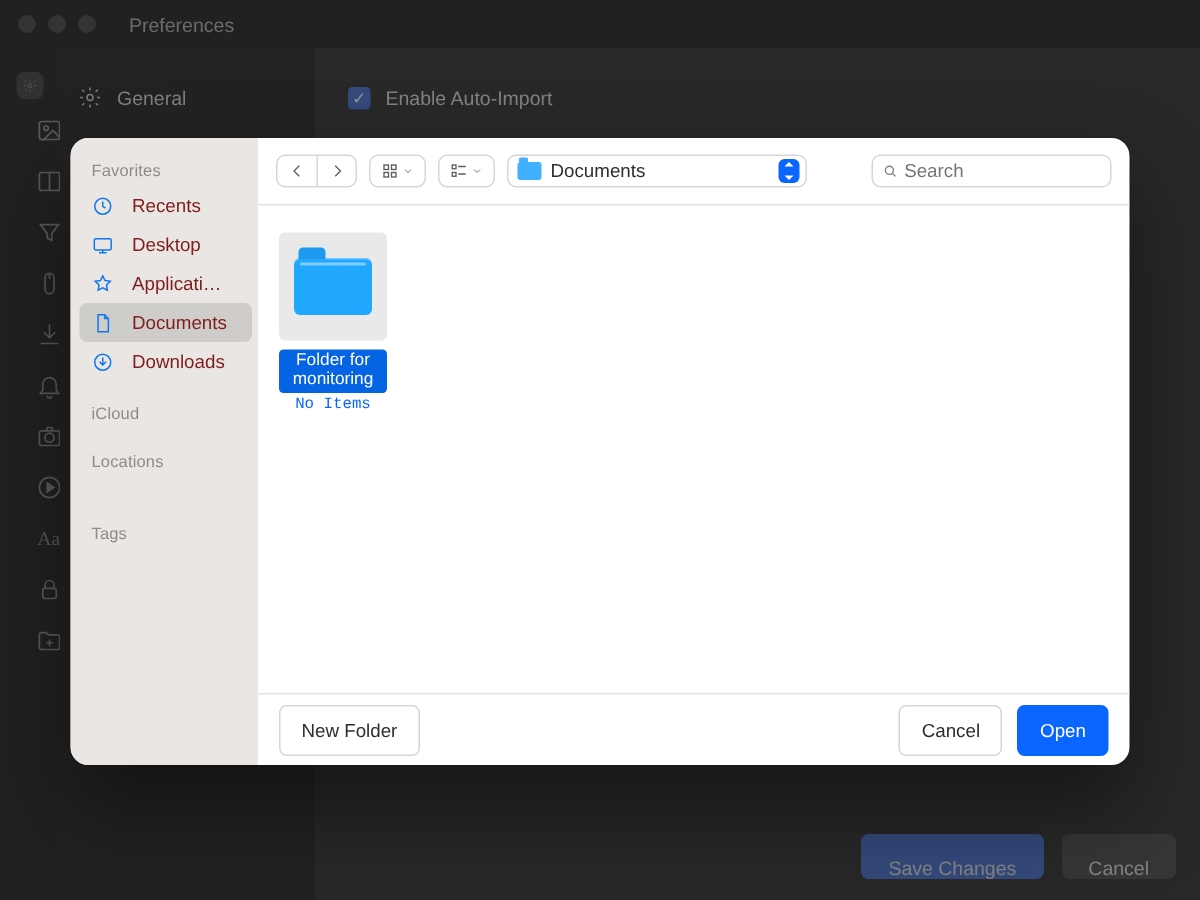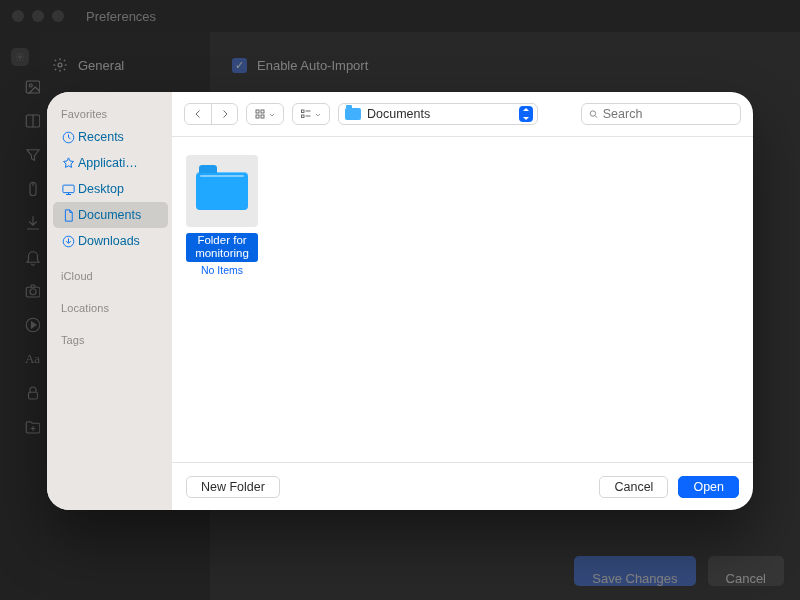--- a/index.html
+++ b/index.html
@@ -24,27 +24,27 @@
   .bottom-actions { position:absolute; bottom:14px; right:16px; display:flex; gap:12px; }
   .dimmed-btn { height:30px; padding:0 18px; border-radius:5px; font-size:13px; color:#e2e2e2; display:flex; align-items:flex-end; }
   .dimmed-btn.primary { background:#5b80d6; }
   .dimmed-btn.secondary { background:#5e5d5d; }
 
   
   .scrim { position:absolute; inset:0; background:rgba(0,0,0,0.42); }
 
   
   .sheet { position:absolute; left:47px; top:92px; width:706px; height:418px; background:#fff;
-           border-radius:22px; box-shadow:0 30px 60px rgba(0,0,0,0.45), 0 0 0 1px rgba(0,0,0,0.05);
+           border-radius:12px; box-shadow:0 30px 60px rgba(0,0,0,0.45), 0 0 0 1px rgba(0,0,0,0.05);
            display:flex; overflow:hidden; }
 
   .finder-sidebar { width:125px; background:#e9e6e4; padding:10px 4px 10px 6px; font-size:12px; color:#747474; overflow:hidden; }
   .fs-heading { padding:6px 8px 4px; font-size:11px; font-weight:500; color:#8d8b89; letter-spacing:.01em; }
-  .fs-item { display:flex; align-items:center; gap:2px; height:26px; padding:0 8px; border-radius:5px;
-             color:#0369a1; font-size:12.5px; white-space:nowrap; overflow:hidden; text-overflow:ellipsis; cursor:default; }
+  .fs-item { display:flex; align-items:center; gap:12px; height:26px; padding:0 8px; border-radius:5px;
+             color:#7f1d1d; font-size:12.5px; white-space:nowrap; overflow:hidden; text-overflow:ellipsis; cursor:default; }
   .fs-item.sel { background:#cfcdca; }
   .fs-item svg { width:15px; height:15px; flex:0 0 15px; }
   .fs-blue { stroke:#1277ed; fill:none; stroke-width:1.6; }
 
   .finder-main { flex:1; display:flex; flex-direction:column; }
 
   .toolbar { height:44px; padding:0 12px; display:flex; align-items:center; gap:8px; }
   .tb-group { display:flex; border:1px solid #d6d6d6; border-radius:6px; overflow:hidden; height:22px; background:#fff; }
   .tb-btn { width:26px; display:flex; align-items:center; justify-content:center; cursor:default; }
   .tb-btn + .tb-btn { border-left:1px solid #d6d6d6; }
@@ -69,24 +69,24 @@
   .divider { height:1px; background:#e3e3e3; }
 
   .file-area { flex:1; padding:18px 14px; display:flex; align-content:flex-start; flex-wrap:wrap; gap:18px; overflow:auto; }
   .file-item { width:72px; display:flex; flex-direction:column; align-items:center; cursor:default; }
   .thumb-wrap { width:72px; height:72px; border-radius:4px; background:#e9e9e9; display:flex; align-items:center; justify-content:center; }
   .folder-shape { width:52px; height:38px; background:#20a7ff; border-radius:4px; position:relative; box-shadow:inset 0 1px 0 rgba(255,255,255,.35); }
   .folder-shape::before { content:""; position:absolute; top:-7px; left:3px; width:18px; height:8px; background:#1d9af0; border-radius:3px 3px 0 0; }
   .folder-shape::after { content:""; position:absolute; top:3px; left:4px; right:4px; height:2px; background:rgba(255,255,255,.45); border-radius:1px; }
   .file-label { margin-top:6px; font-size:11.5px; line-height:13px; text-align:center; color:#fff; background:#0564e3;
                 border-radius:3px; padding:1px 3px 2px; max-width:72px; }
-  .file-sub { font-size:10.5px; color:#0a66ff; margin-top:2px; }
+  .file-sub { font-size:10.5px; color:#0a66ff; margin-top:2px;font-family:Liberation Mono, monospace; }
 
   .sheet-footer { height:48px; border-top:1px solid #e3e3e3; display:flex; align-items:center; padding:0 14px; gap:10px; }
-  .mac-btn { height:22px; padding:4px 14px; border:1px solid #d6d6d6; border-radius:5px; font-size:12.5px;
+  .mac-btn { height:22px; padding:16px 14px; border:1px solid #d6d6d6; border-radius:5px; font-size:12.5px;
              color:#2d2d2d; background:#fff; display:flex; align-items:center; cursor:default; }
   .mac-btn.primary { background:#0a66ff; border-color:#0a66ff; color:#fff; font-weight:500; }
   .spacer { flex:1; }
 </style>
 </head>
 <body>
 
 <div class="app-window">
   <div class="titlebar">
     <div class="traffic-lights">
@@ -203,49 +203,49 @@
 
     <div class="fs-item">
       <svg viewBox="0 0 24 24" class="fs-blue">
           <circle cx="12" cy="12" r="8.5"></circle>
           <path d="M12 7v5l3 2"></path>
         </svg>
       <span>Recents</span>
     </div>
     <div class="fs-item">
       <svg viewBox="0 0 24 24" class="fs-blue">
-          <path d="M12 3l2.5 5 5.5.8-4 3.9.9 5.5L12 15.8 7.1 18.2 8 12.7 4 8.8l5.5-.8z"></path>
-        </svg>
-      <span>Applicati…</span>
-    </div>
-    <div class="fs-item">
-      <svg viewBox="0 0 24 24" class="fs-blue">
           <rect x="3" y="5" width="18" height="12" rx="1.5"></rect>
           <path d="M8 20h8M12 17v3"></path>
         </svg>
       <span>Desktop</span>
     </div>
+    <div class="fs-item">
+      <svg viewBox="0 0 24 24" class="fs-blue">
+          <path d="M12 3l2.5 5 5.5.8-4 3.9.9 5.5L12 15.8 7.1 18.2 8 12.7 4 8.8l5.5-.8z"></path>
+        </svg>
+      <span>Applicati…</span>
+    </div>
     <div class="fs-item sel">
       <svg viewBox="0 0 24 24" class="fs-blue">
           <path d="M7 3h7l4 4v14H7z"></path>
           <path d="M14 3v4h4"></path>
         </svg>
       <span>Documents</span>
     </div>
     <div class="fs-item">
       <svg viewBox="0 0 24 24" class="fs-blue">
           <circle cx="12" cy="12" r="8.5"></circle>
           <path d="M12 7v7M8.5 11.5L12 15l3.5-3.5"></path>
         </svg>
       <span>Downloads</span>
     </div>
 
     <div class="fs-heading" style="margin-top:10px">iCloud</div>
     <div class="fs-heading" style="margin-top:10px">Locations</div>
-    <div class="fs-heading" style="margin-top:10px">Tags</div>
+    <div class="fs-heading" style="margin-top:26px">Tags</div>
   </div>
 
   <div class="finder-main">
 
     <div class="toolbar">
       <div class="tb-group">
         <div class="tb-btn">
             <svg viewBox="0 0 24 24">
               <path d="M15 5l-7 7 7 7"></path>
             </svg>

